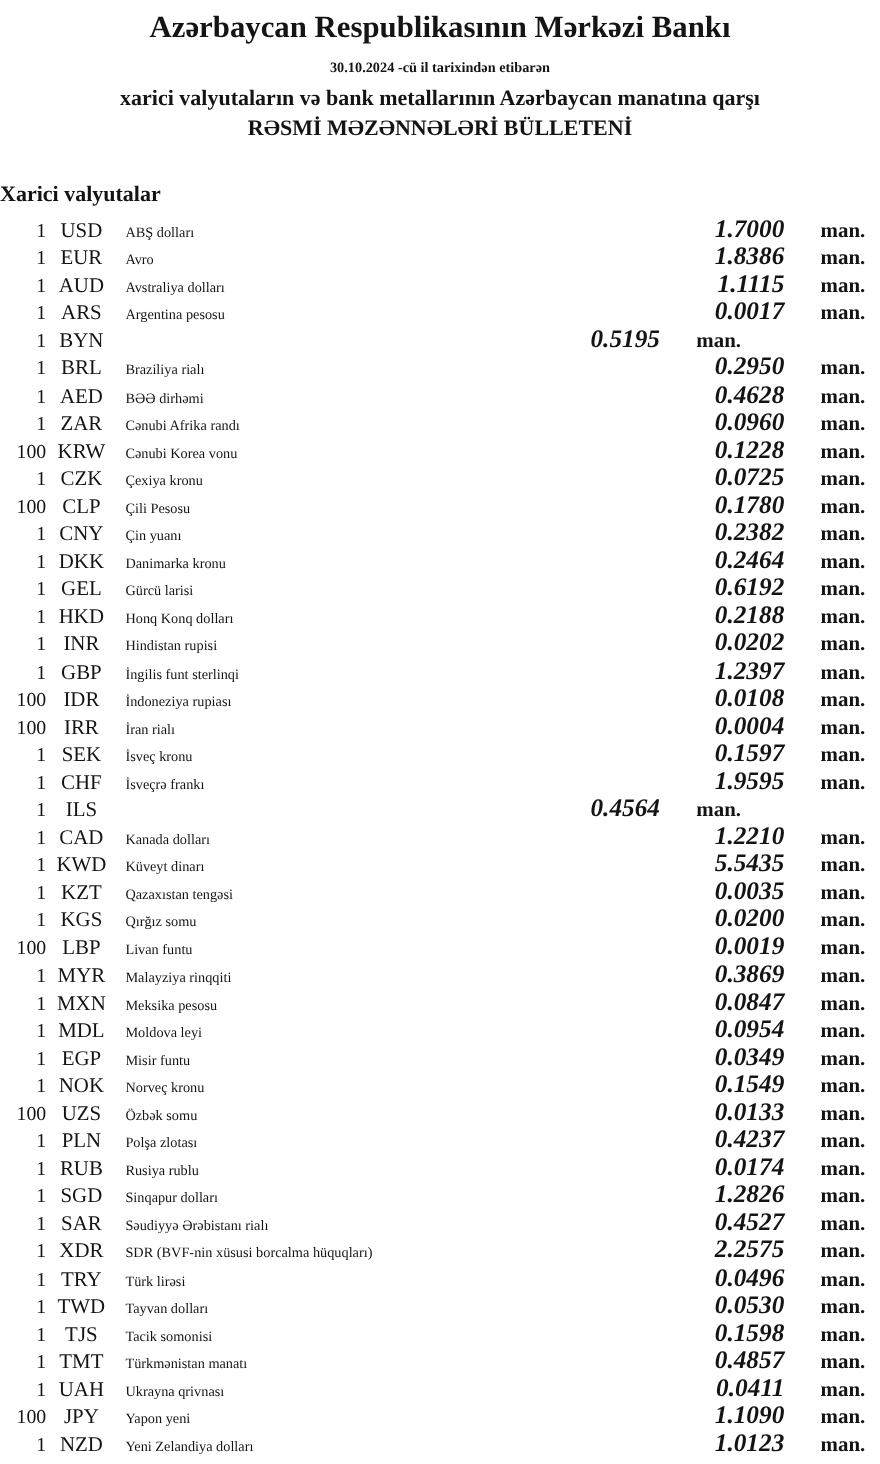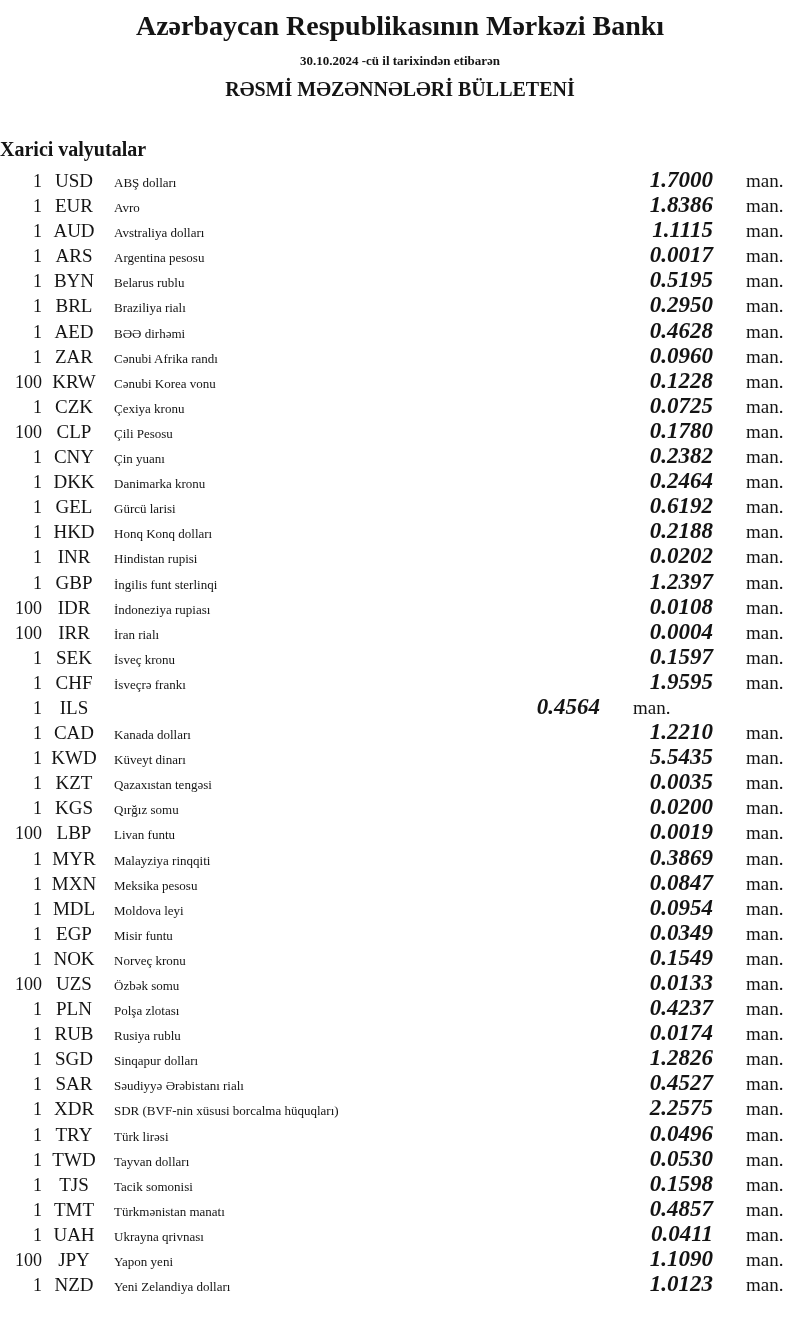--- a/index.html
+++ b/index.html
@@ -74,30 +74,32 @@
   .cell-rate {
     text-align: right;
     font-size: 23px;
     font-weight: bold;
     font-style: italic;
   }
   .cell-unit {
     text-align: left;
     padding-left: 33px;
     font-size: 19px;
+    font-weight: bold;
   }
 </style>
 </head>
 <body>
 
 <div class="page">
 
   <div class="doc-header">
     <div class="bank-title">Azərbaycan Respublikasının Mərkəzi Bankı</div>
     <div class="date-line">30.10.2024  -cü il tarixindən etibarən</div>
+    <div class="scope-line">xarici valyutaların və bank metallarının Azərbaycan manatına qarşı</div>
     <div class="bulletin-title">RƏSMİ MƏZƏNNƏLƏRİ BÜLLETENİ</div>
   </div>
 
   <div class="section-title">Xarici valyutalar</div>
 
   <div class="currency-table">
   <div class="row">
     <span class="cell-qty">1</span>
     <span class="cell-code">USD</span>
     <span class="cell-name">ABŞ dolları</span>
@@ -125,21 +127,20 @@
     <span class="cell-qty">1</span>
     <span class="cell-code">ARS</span>
     <span class="cell-name">Argentina pesosu</span>
     <span class="cell-rate">0.0017</span>
     <span class="cell-unit">man.</span>
   </div>
 
   <div class="row">
     <span class="cell-qty">1</span>
     <span class="cell-code">BYN</span>
-    <span class="cell-name">Belarus rublu</span>
     <span class="cell-rate">0.5195</span>
     <span class="cell-unit">man.</span>
   </div>
 
   <div class="row">
     <span class="cell-qty">1</span>
     <span class="cell-code">BRL</span>
     <span class="cell-name">Braziliya rialı</span>
     <span class="cell-rate">0.2950</span>
     <span class="cell-unit">man.</span>

